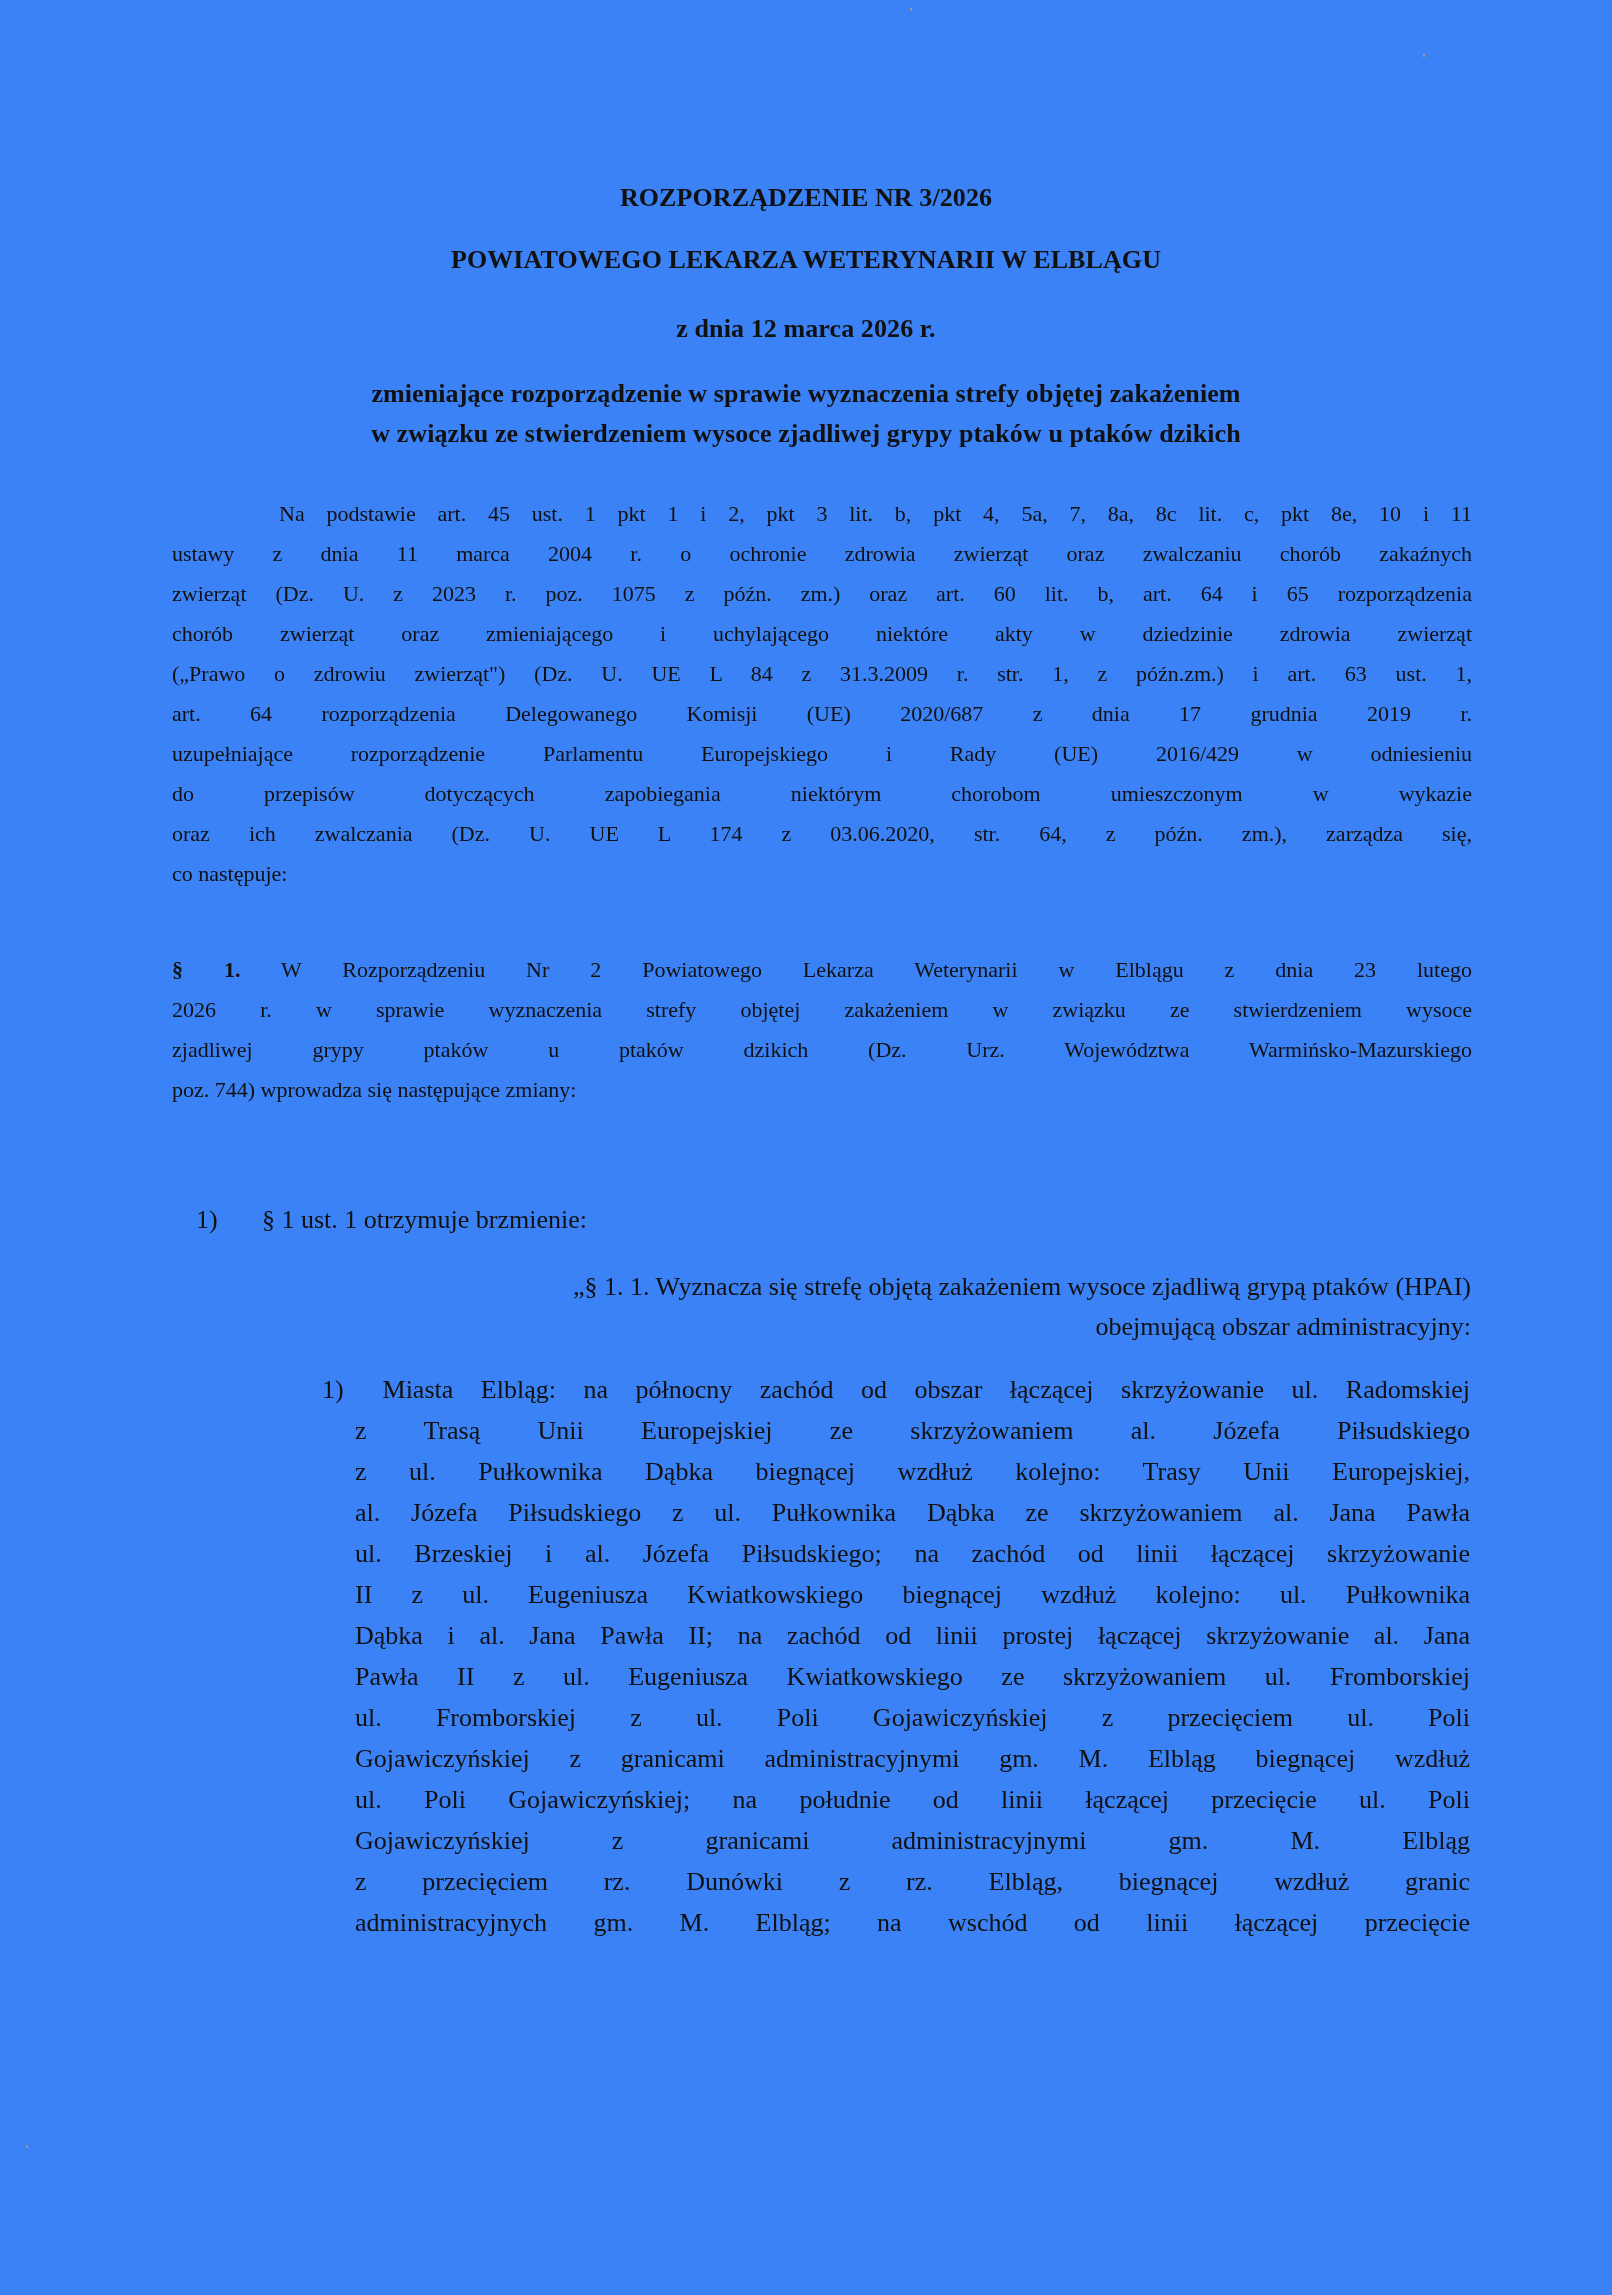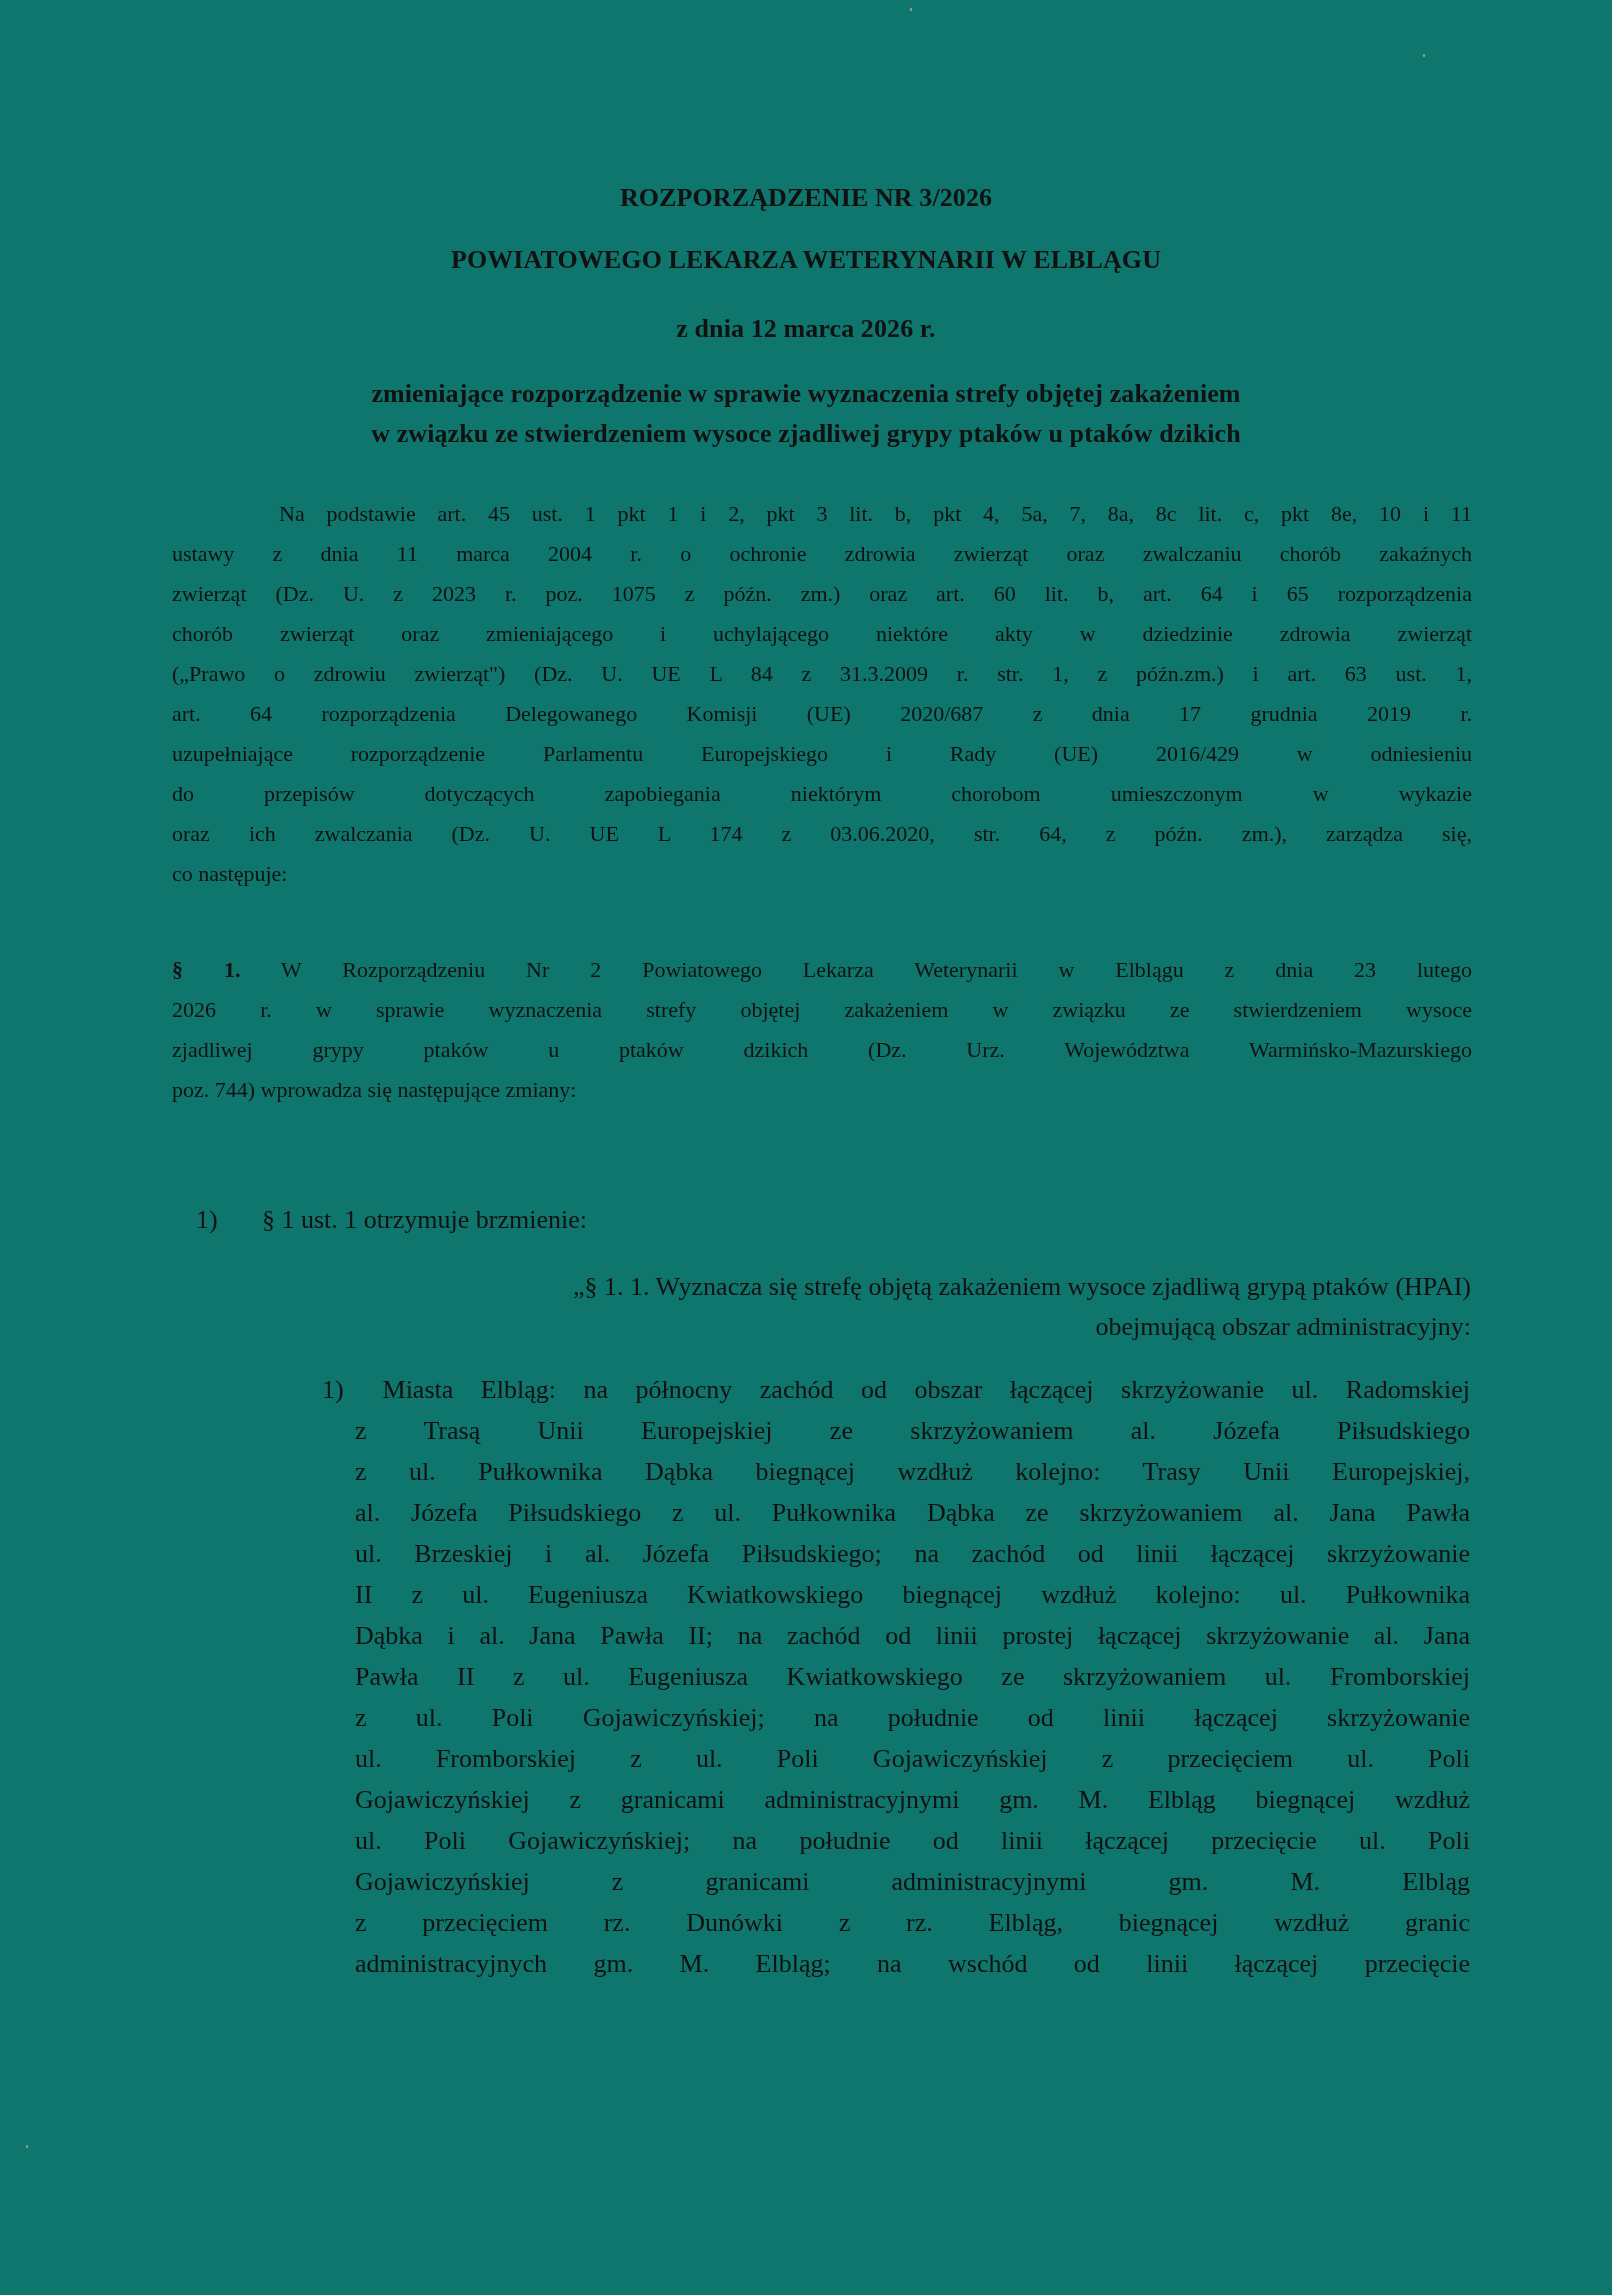--- a/index.html
+++ b/index.html
@@ -1,19 +1,19 @@
 <!DOCTYPE html>
 <html style="font-size:10.5px"><head>
 <meta charset="utf-8">
 <style>
   html, body { margin: 0; padding: 0; background: #ffffff; }
   body { width: 1612px; height: 2295px; position: relative; overflow: hidden; }
   .page {
     position: absolute; left: 0; top: 0; width: 1612px; height: 2295px;
-    background: #0f766e;
+    background: #3b82f6;
     font-family: "Liberation Serif", "DejaVu Serif", serif;
     color: #111111;
   }
   .heading {
     position: absolute; left: 0; width: 1612px; text-align: center;
     font-weight: bold; font-size: 26px; line-height: 32px; letter-spacing: 0.1px;
   }
   .h1 { top: 182px; }
   .h2 { top: 244px; }
   .h3 { top: 313px; }
@@ -90,21 +90,20 @@
 
   <div class="list body-block" style="left:322px; width:1148px; top:1369px;">
     <span class="line first"><span class="line-inner"><span class="num">1)</span> <span>Miasta Elbląg: na północny zachód od obszar łączącej skrzyżowanie ul. Radomskiej</span></span></span>
     <span class="line"><span class="line-inner">z Trasą Unii Europejskiej ze skrzyżowaniem al. Józefa Piłsudskiego</span></span>
     <span class="line"><span class="line-inner">z ul. Pułkownika Dąbka biegnącej wzdłuż kolejno: Trasy Unii Europejskiej,</span></span>
     <span class="line"><span class="line-inner">al. Józefa Piłsudskiego  z  ul. Pułkownika Dąbka ze skrzyżowaniem al. Jana Pawła</span></span>
     <span class="line"><span class="line-inner">ul. Brzeskiej i al. Józefa Piłsudskiego; na zachód od linii łączącej skrzyżowanie</span></span>
     <span class="line"><span class="line-inner">II z ul. Eugeniusza Kwiatkowskiego biegnącej  wzdłuż kolejno: ul. Pułkownika</span></span>
     <span class="line"><span class="line-inner">Dąbka i al. Jana Pawła II; na zachód od linii prostej łączącej skrzyżowanie al. Jana</span></span>
     <span class="line"><span class="line-inner">Pawła II z ul. Eugeniusza Kwiatkowskiego ze skrzyżowaniem ul. Fromborskiej</span></span>
-    <span class="line"><span class="line-inner">z ul. Poli Gojawiczyńskiej; na południe od linii łączącej skrzyżowanie</span></span>
     <span class="line"><span class="line-inner">ul. Fromborskiej z ul. Poli Gojawiczyńskiej z przecięciem ul. Poli</span></span>
     <span class="line"><span class="line-inner">Gojawiczyńskiej z granicami administracyjnymi gm. M. Elbląg biegnącej wzdłuż</span></span>
     <span class="line"><span class="line-inner">ul. Poli Gojawiczyńskiej;  na południe od linii łączącej przecięcie ul. Poli</span></span>
     <span class="line"><span class="line-inner">Gojawiczyńskiej z granicami administracyjnymi gm. M. Elbląg</span></span>
     <span class="line"><span class="line-inner">z przecięciem rz. Dunówki z rz. Elbląg, biegnącej wzdłuż granic</span></span>
     <span class="line"><span class="line-inner">administracyjnych gm. M. Elbląg; na wschód od linii łączącej przecięcie</span></span>
   </div>
 
   <div class="speck" style="left:910px; top:8px;"></div>
   <div class="speck" style="left:1423px; top:54px;"></div>

